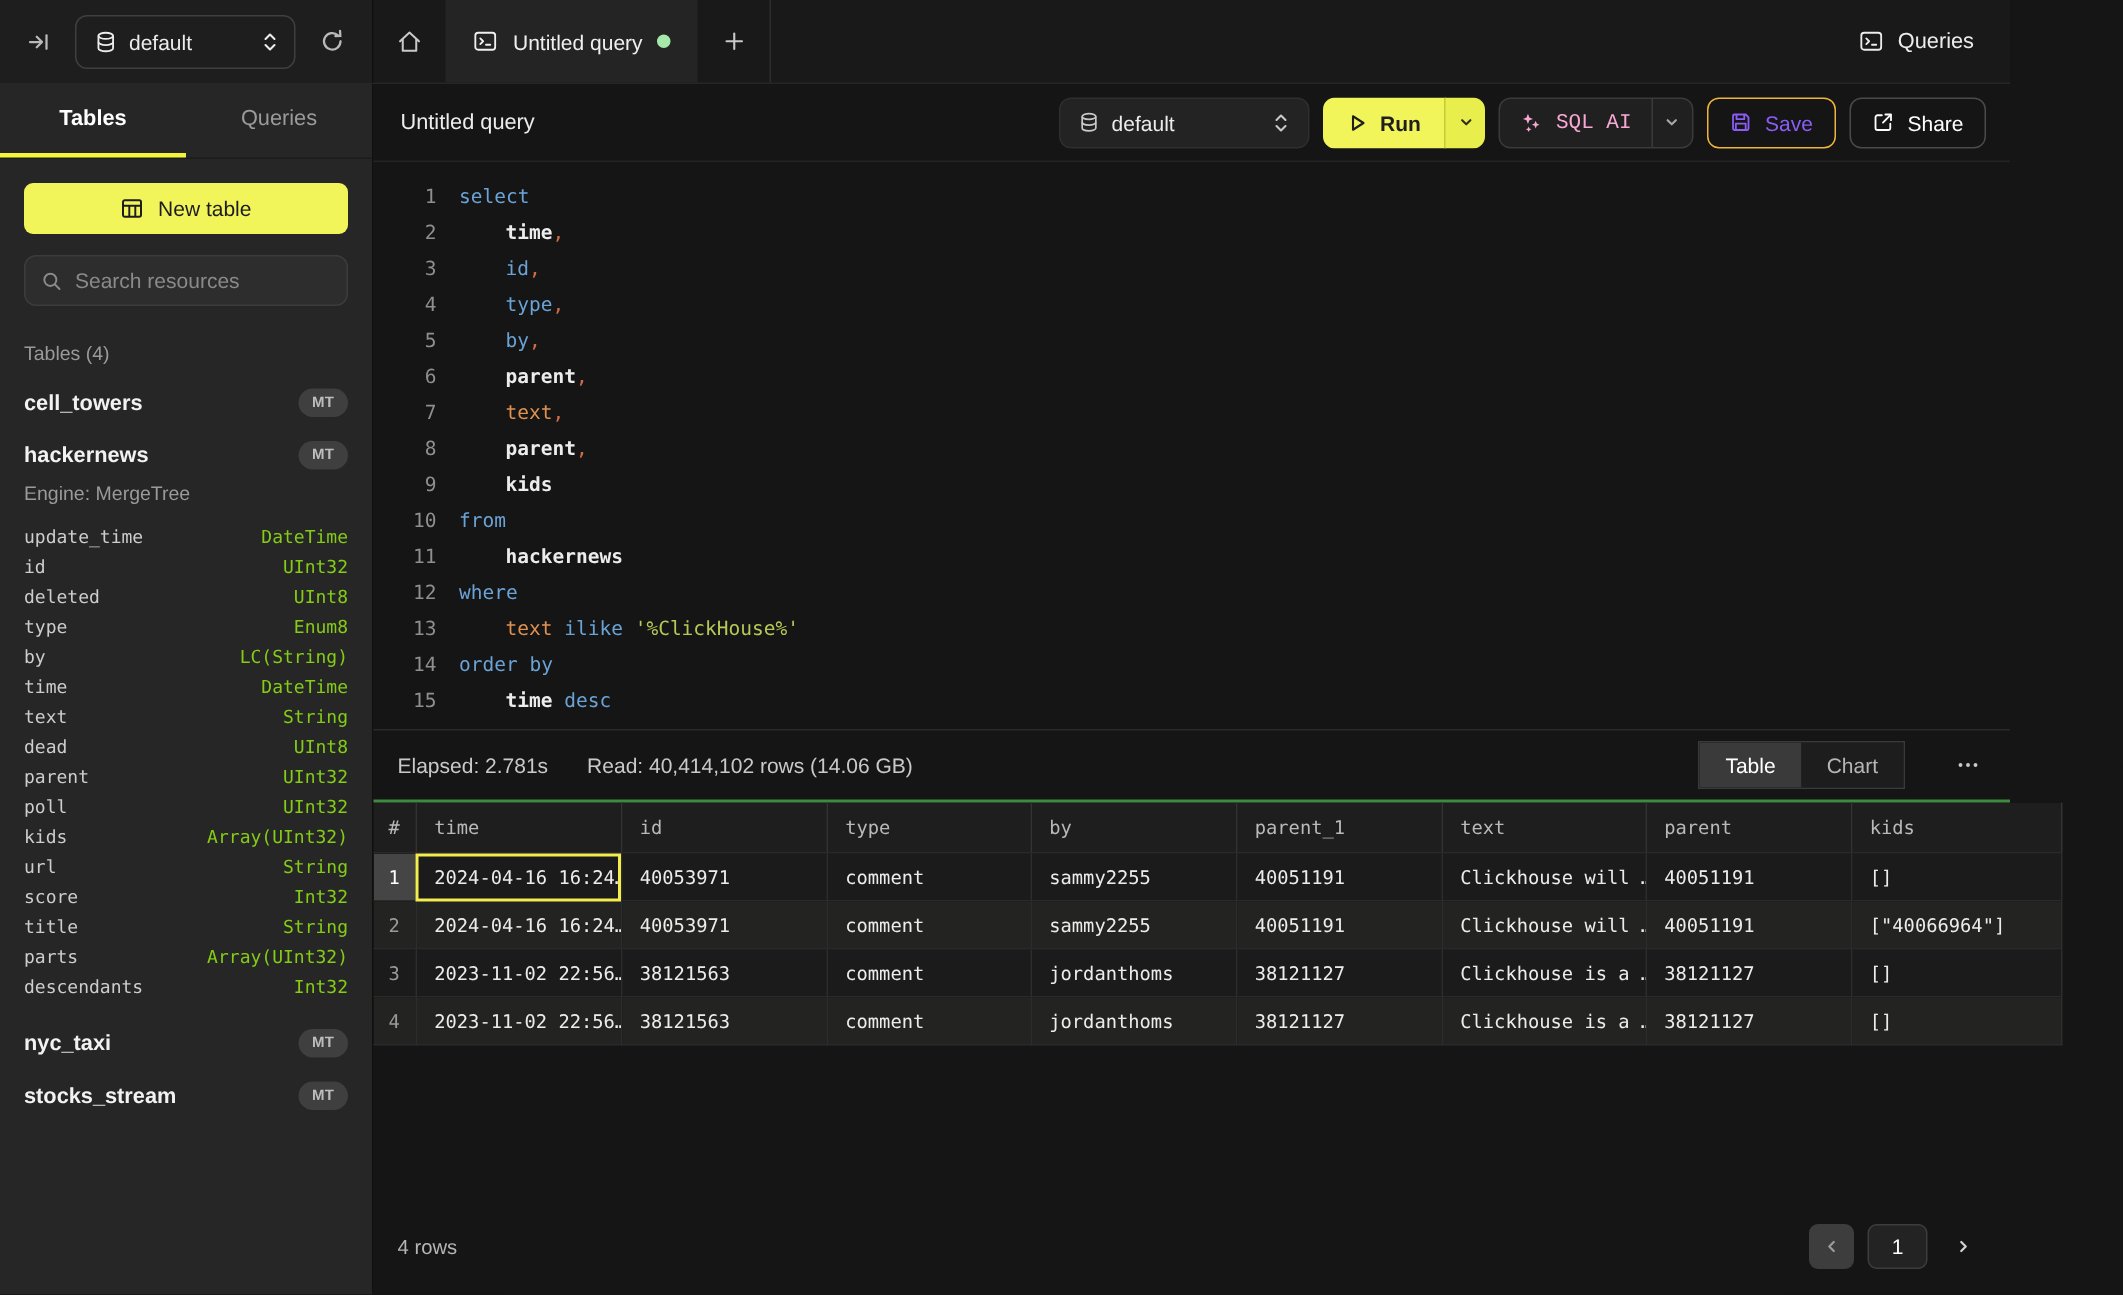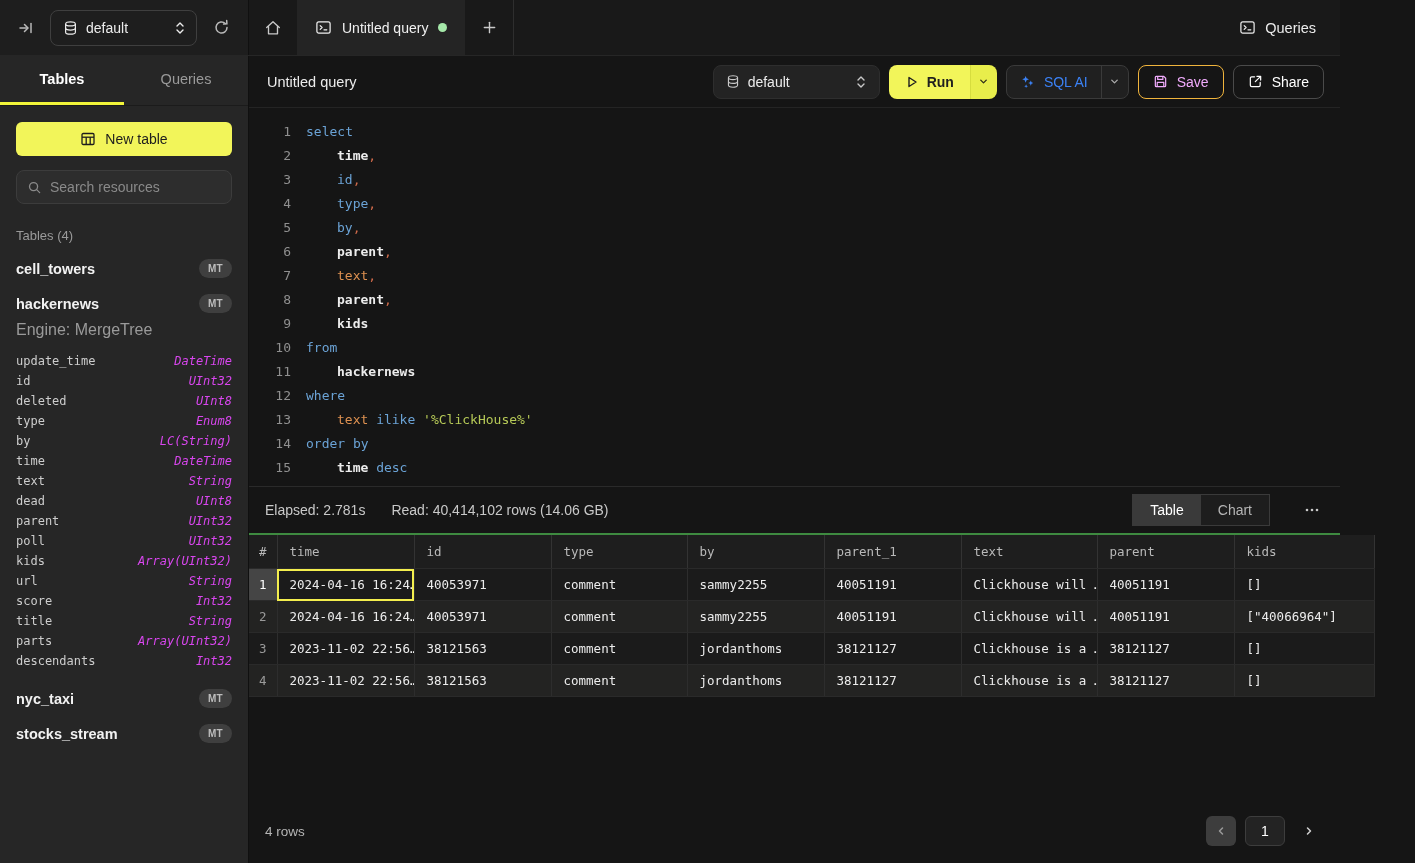--- a/index.html
+++ b/index.html
@@ -52,52 +52,52 @@
   .side-search input { background:transparent; border:none; outline:none; color:#e8e8e8;
     font-size:14px; width:100%; font-family:"Liberation Sans", sans-serif; }
   .side-search input::placeholder { color:#8a8a8a; }
   .section-label { padding:12px 16px 8px; font-size:13px; color:#9a9a9a; }
   .tables-list { overflow:hidden; }
   .tbl-item { display:flex; align-items:center; justify-content:space-between; padding:8px 16px;
     cursor:pointer; }
   .tbl-name { font-size:14.5px; color:#f2f2f2; font-weight:600; }
   .badge { background:#3f3f3f; color:#bdbdbd; font-size:10px; font-weight:600; padding:4px 9px;
     border-radius:10px; letter-spacing:.3px; }
-  .tbl-engine { padding:0 16px 10px; font-size:16px; color:#9a9a9a; }
+  .tbl-engine { padding:0 16px 10px; font-size:13px; color:#9a9a9a; }
   .col-list { padding:2px 16px 10px; }
   .col-row { display:flex; justify-content:space-between; line-height:20px;
     font-family:"DejaVu Sans Mono", monospace; font-size:12px; }
   .col-name { color:#cdcdcd; }
-  .col-type { color:#d946ef;font-style:italic; }
+  .col-type { color:#84cc16; }
 
   
   .main { flex:1; display:flex; flex-direction:column; min-width:0; background:#151515; }
 
   .query-toolbar { height:52px; flex-shrink:0; display:flex; align-items:center;
     padding:0 16px 0 18px; border-bottom:1px solid #242424; }
   .query-title { font-size:14.5px; color:#ececec; }
   .toolbar-actions { margin-left:auto; display:flex; align-items:center; gap:9px; }
   .tb-db { display:flex; align-items:center; gap:8px; width:167px; height:34px; padding:0 12px;
     background:#232323; border:1px solid #2e2e2e; border-radius:8px; color:#ececec;
     font-size:14px; cursor:pointer; }
   .tb-db .lbl { flex:1; text-align:left; }
   .split-btn { display:flex; align-items:stretch; height:34px; border-radius:8px; overflow:hidden; }
   .run-main { display:flex; align-items:center; gap:8px; padding:0 16px; background:#f2f55a;
     border:none; color:#1f1f1f; font-size:14px; font-weight:600; cursor:pointer;
     font-family:"Liberation Sans", sans-serif; }
   .run-arrow { width:27px; background:#e8ee4b; border:none; border-left:1px solid #d6dd3e;
     display:flex; align-items:center; justify-content:center; color:#30301a; cursor:pointer; }
   .sqlai-wrap { border:1px solid #3a3a3a; background:#202020; }
   .sqlai-main { display:flex; align-items:center; gap:9px; padding:0 13px; background:transparent;
-    border:none; color:#3b82f6; font-size:14px; cursor:pointer;
-    font-family:Liberation Sans, sans-serif; }
+    border:none; color:#f9a8d4; font-size:14px; cursor:pointer;
+    font-family:Liberation Mono, monospace; }
   .sqlai-arrow { width:27px; background:transparent; border:none; border-left:1px solid #3a3a3a;
     display:flex; align-items:center; justify-content:center; color:#a9a9a9; cursor:pointer; }
   .save-btn { display:flex; align-items:center; gap:9px; height:34px; padding:0 14px;
-    background:transparent; border:1.5px solid #f0b43c; border-radius:8px; color:#f0abfc;
+    background:transparent; border:1.5px solid #f0b43c; border-radius:8px; color:#8b5cf6;
     font-size:14px; cursor:pointer; font-family:"Liberation Sans", sans-serif; }
   .share-btn { display:flex; align-items:center; gap:9px; height:34px; padding:0 14px;
     background:transparent; border:1px solid #4a4a4a; border-radius:8px; color:#ffffff;
     font-size:14px; cursor:pointer; font-family:"Liberation Sans", sans-serif; }
 
   
   .editor { height:378px; flex-shrink:0; padding:12px 0 0 16px; overflow:hidden; cursor:text; }
   .ed-line { display:flex; line-height:24px; font-family:"DejaVu Sans Mono", monospace;
     font-size:13px; }
   .ed-num { width:26px; text-align:right; color:#8f8f8f; margin-right:15px; flex-shrink:0; }

